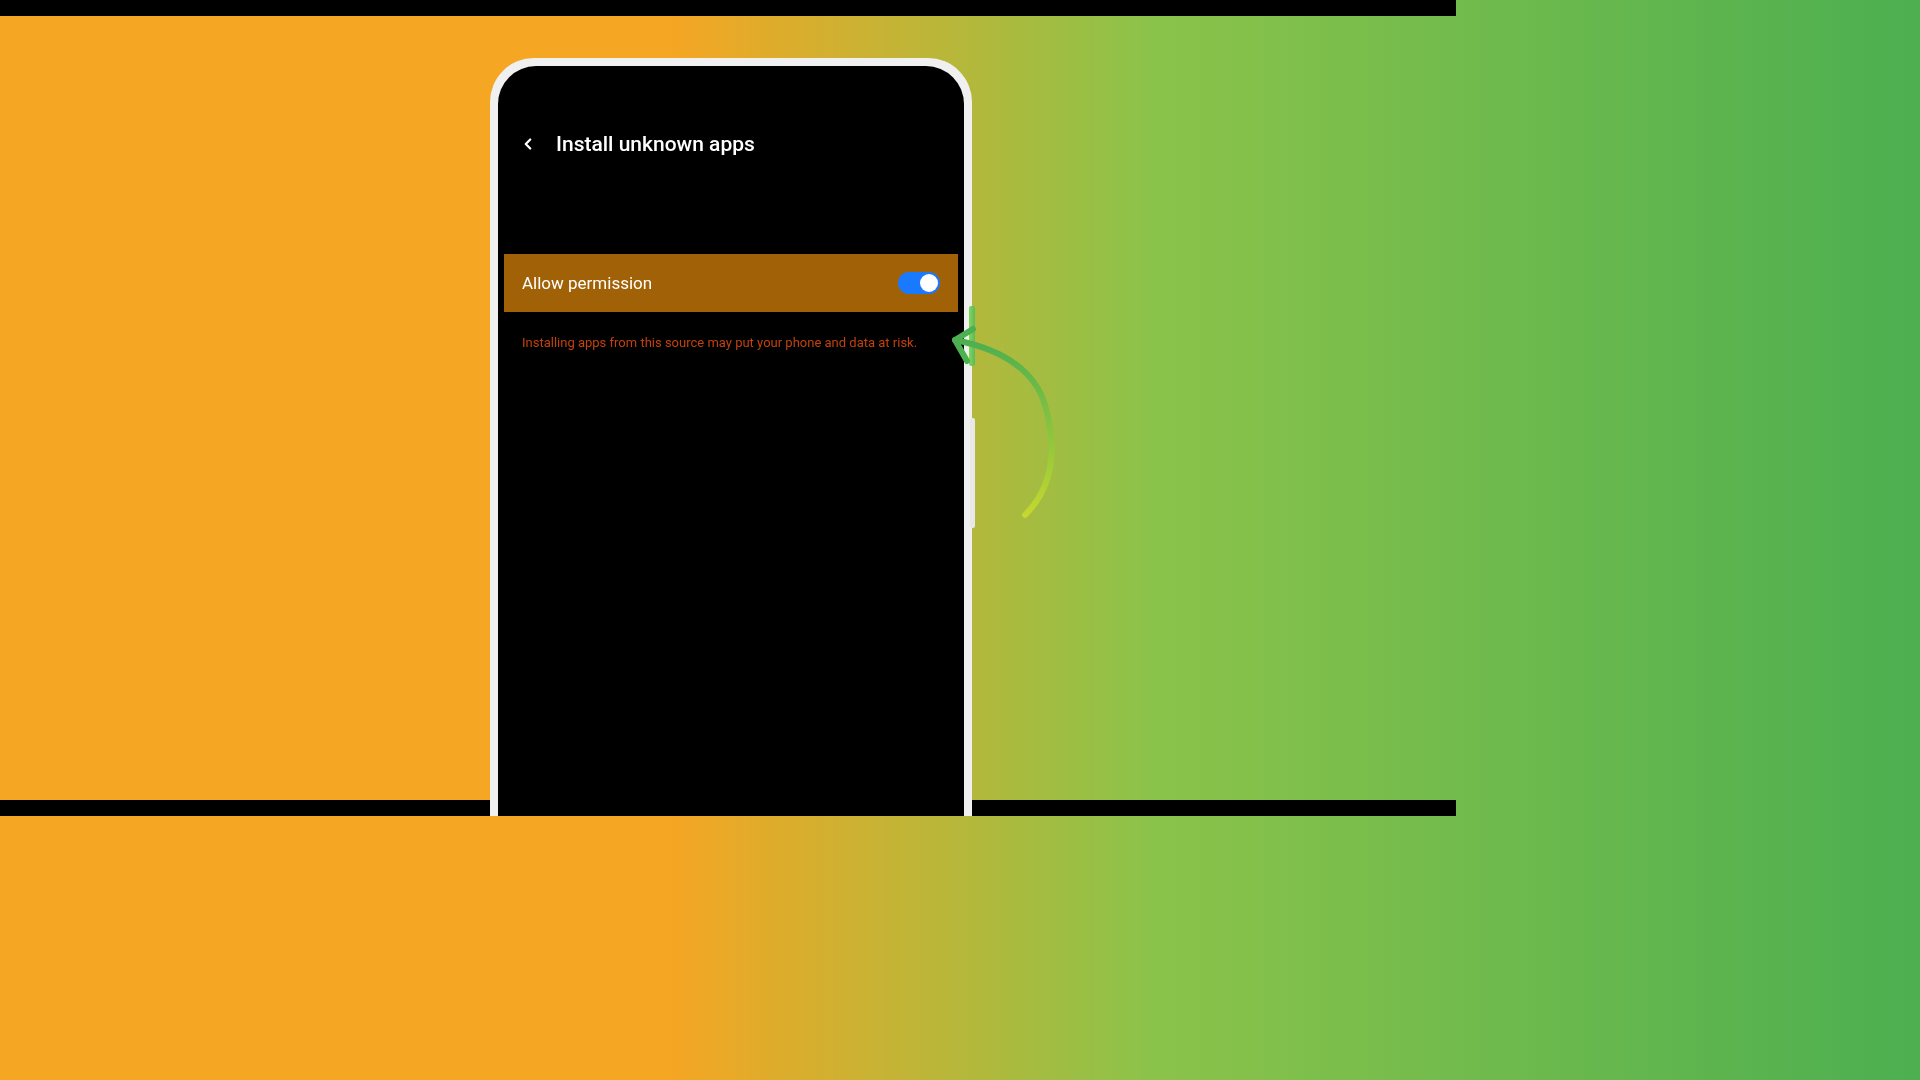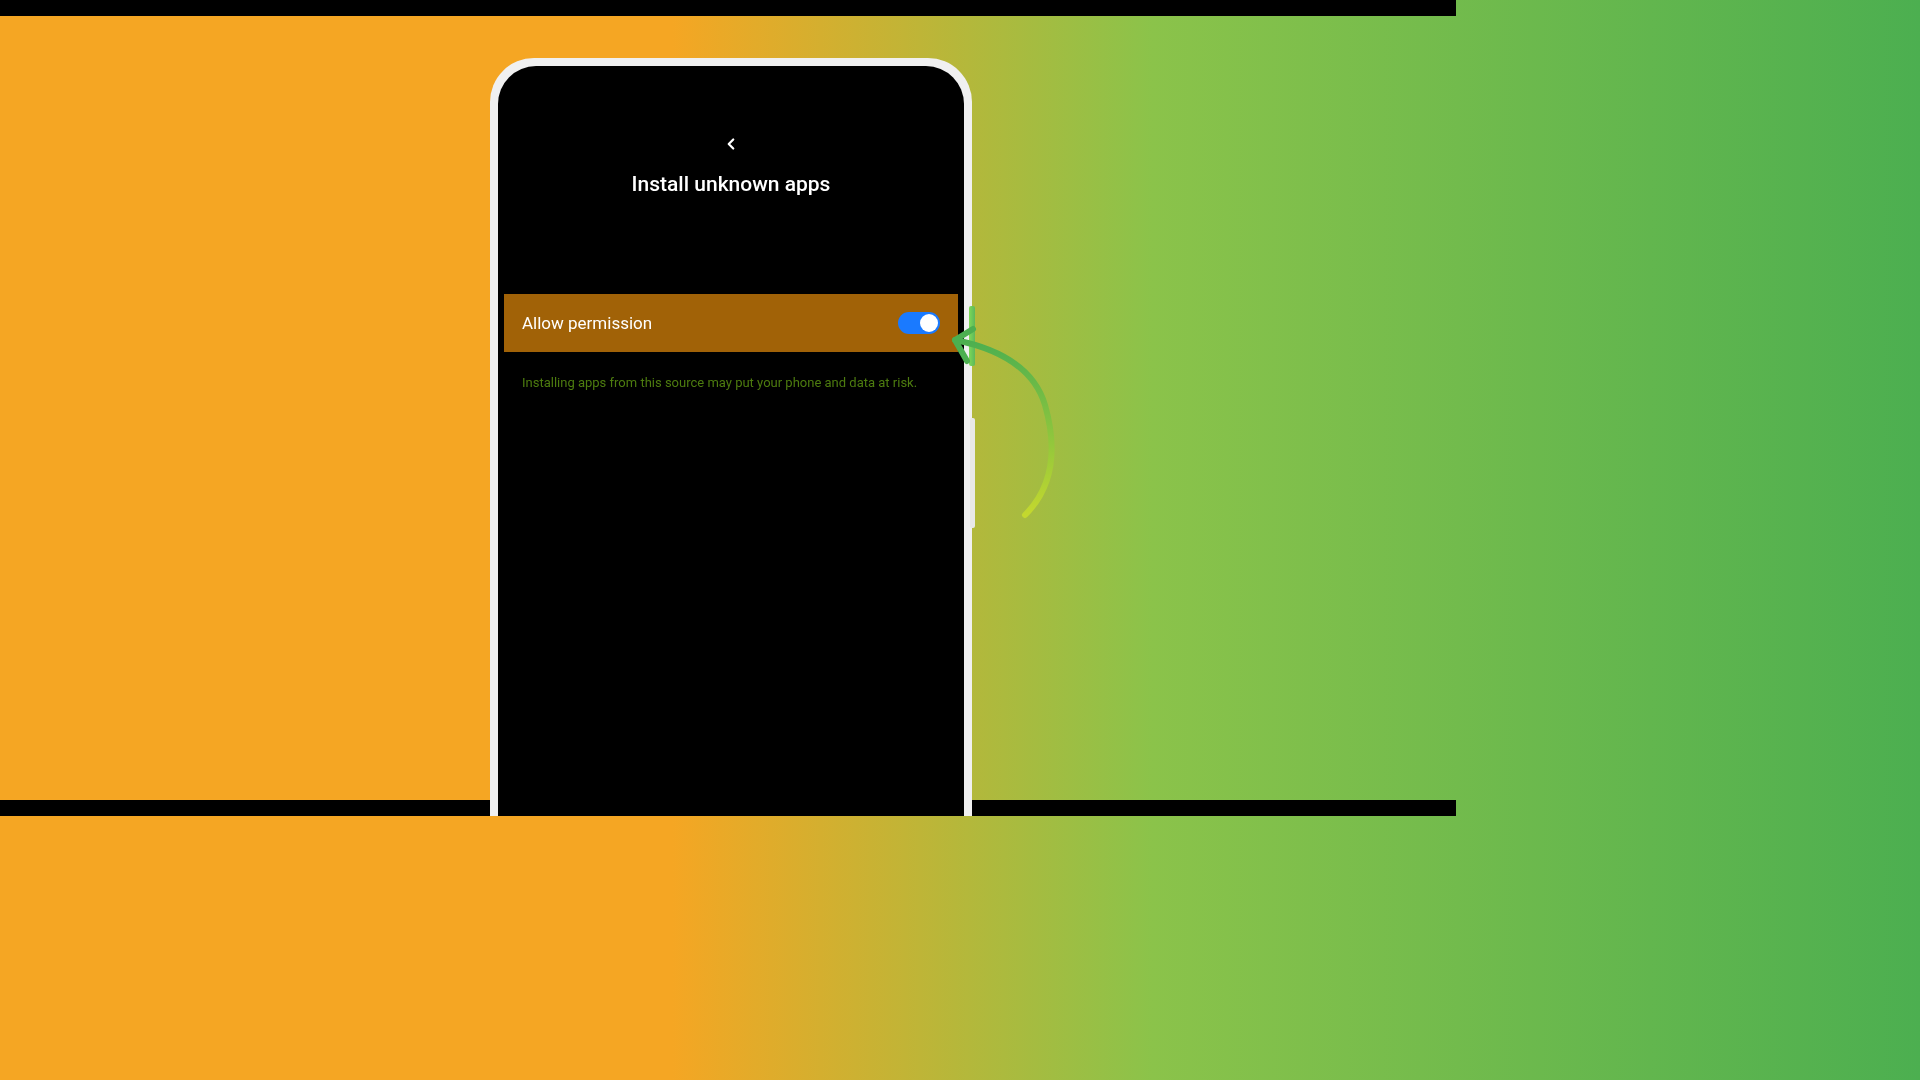--- a/index.html
+++ b/index.html
@@ -62,21 +62,20 @@
       border-radius: 28px;
       overflow: hidden;
       padding: 8px 0;
     }
     
     .header {
       display: flex;
       align-items: center;
       padding: 44px 12px 18px 12px;
       gap: 16px;
-      flex-direction: column;
     }
     
     .back-icon {
       width: 24px;
       height: 24px;
       display: flex;
       align-items: center;
       justify-content: center;
       cursor: pointer;
     }
@@ -124,21 +123,21 @@
       position: absolute;
       right: 2px;
       top: 2px;
       width: 18px;
       height: 18px;
       background: #fff;
       border-radius: 50%;
     }
     
     .description {
-      color: #4d7c0f;
+      color: #c2410c;
       font-size: 13px;
       padding: 22px 18px;
       line-height: 1.4;
     }
     
     .side-button-top {
       position: absolute;
       right: -3px;
       top: 248px;
       width: 6px;

